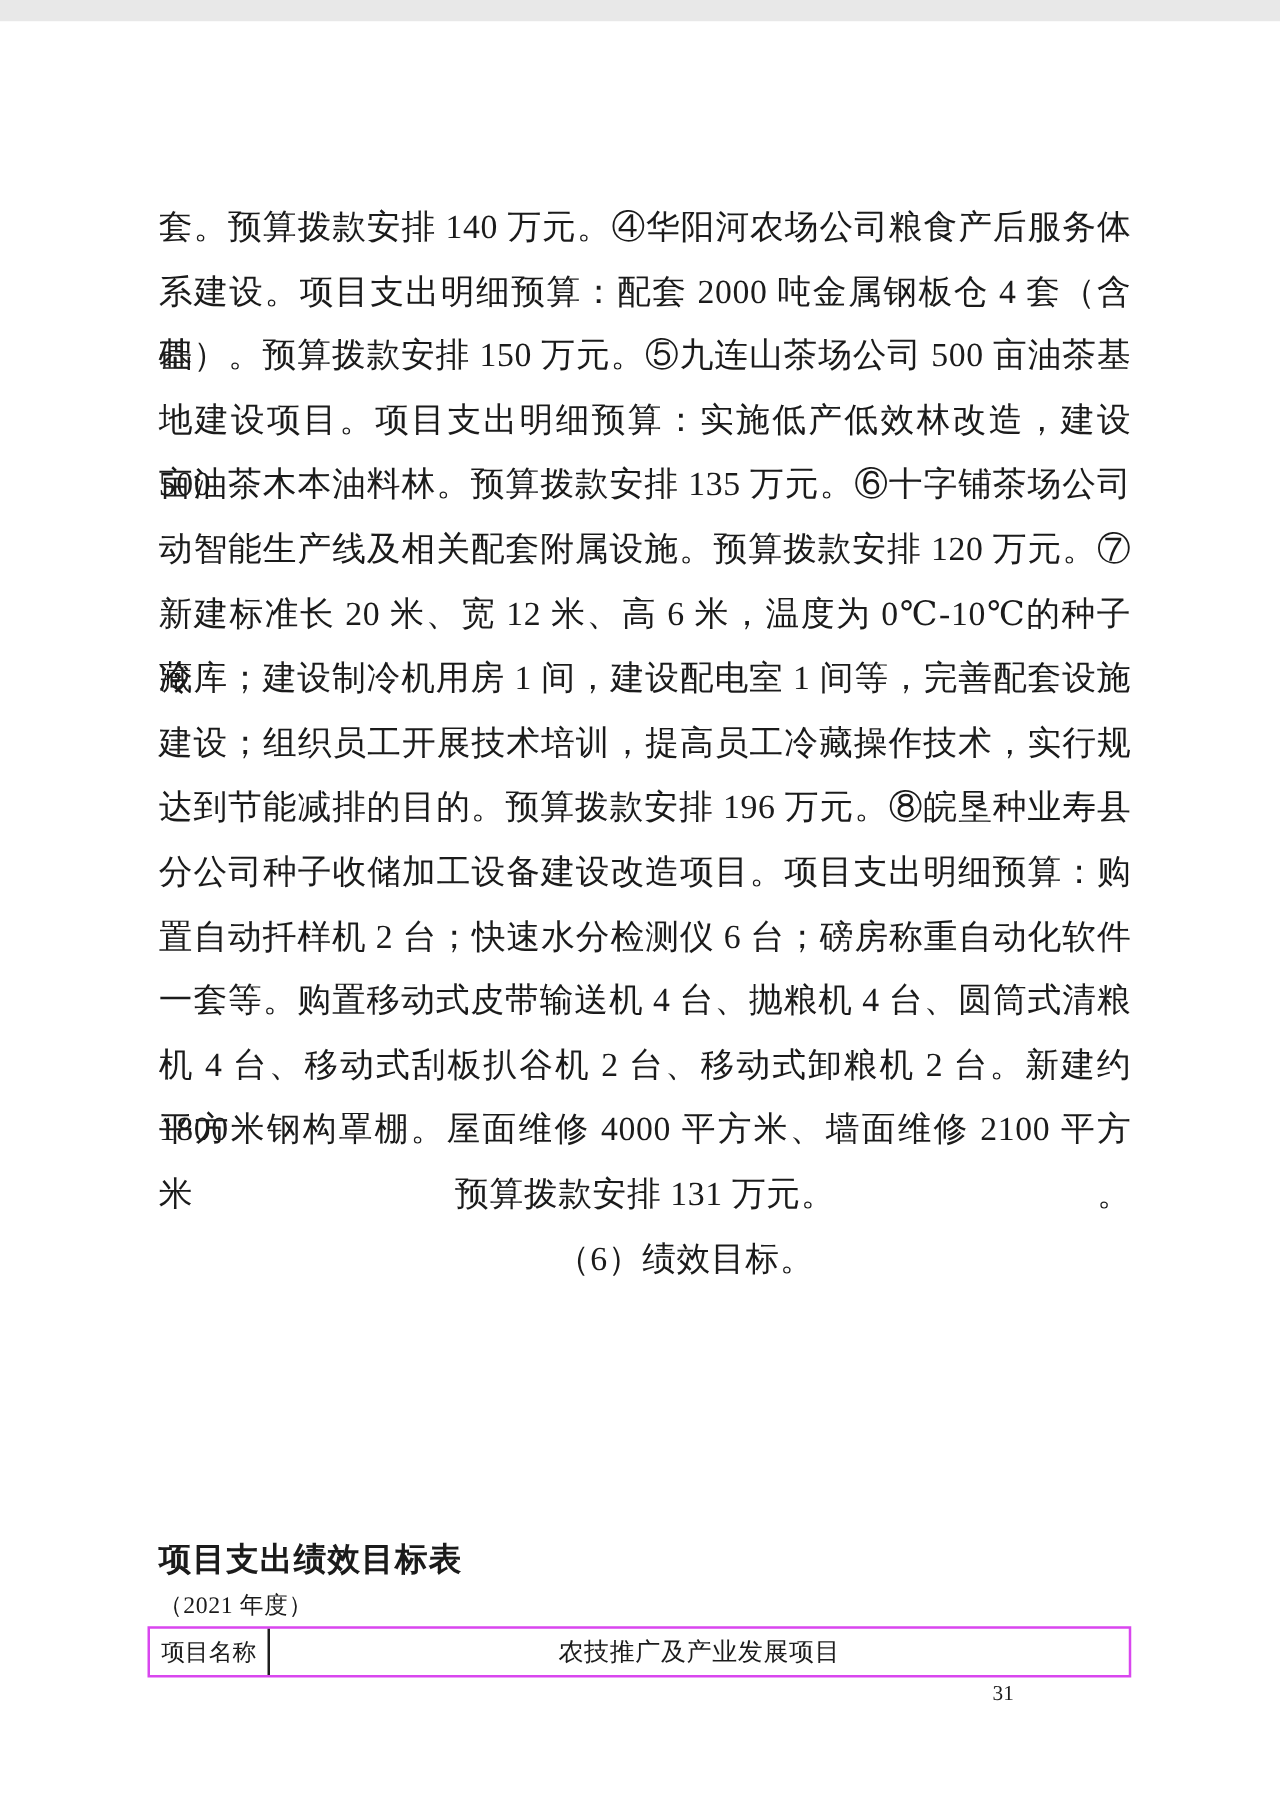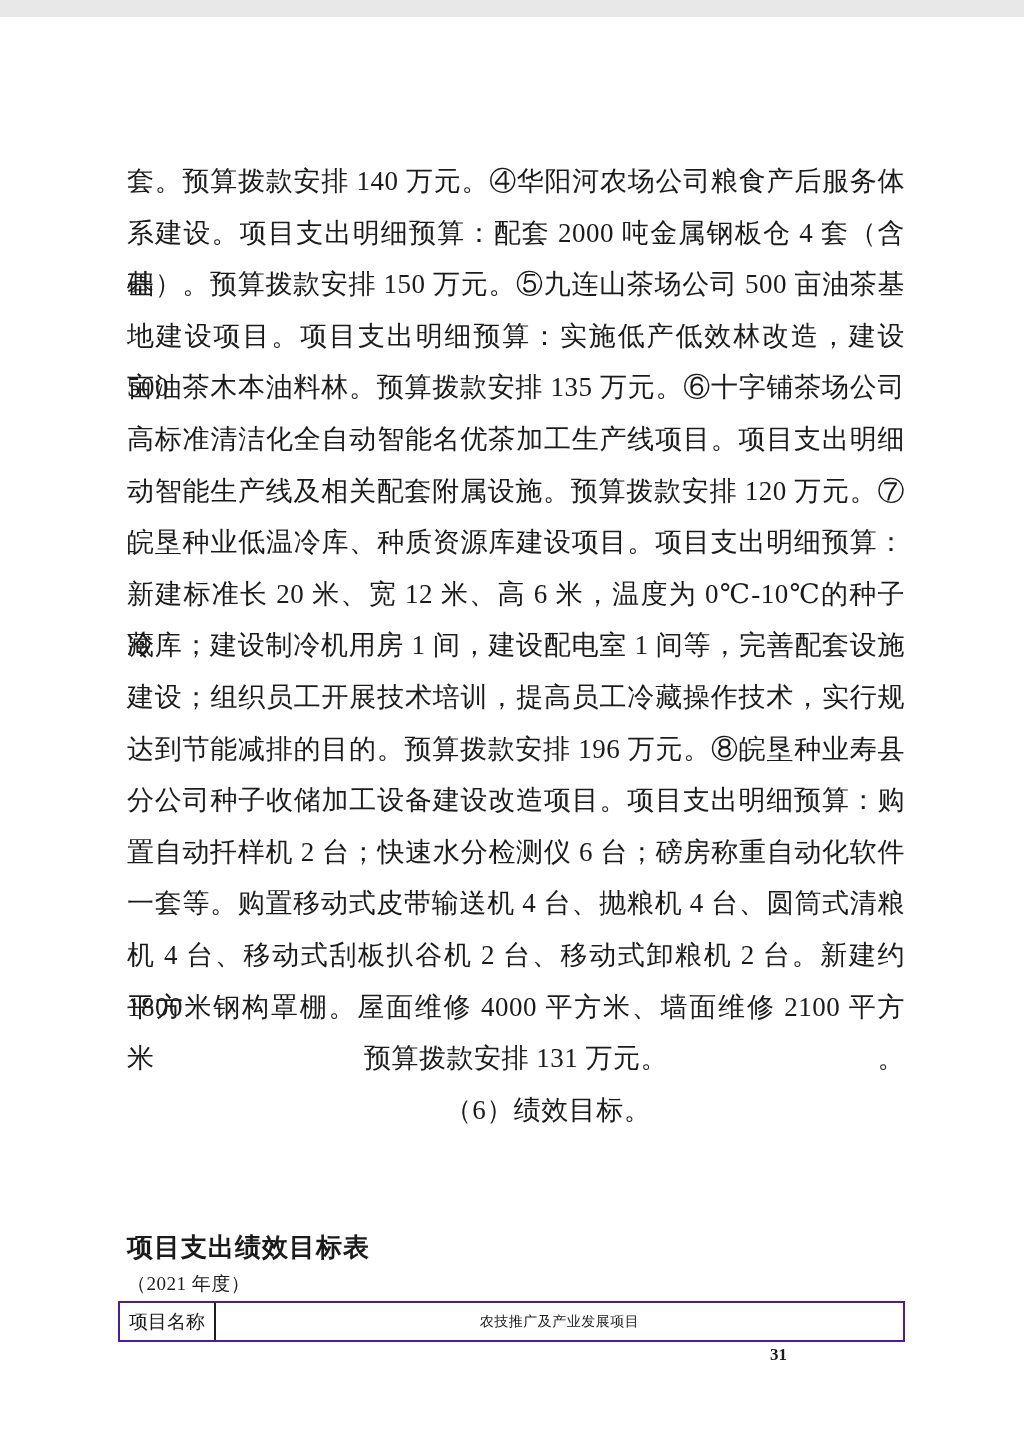--- a/index.html
+++ b/index.html
@@ -59,64 +59,62 @@
     width: 778px;
     font-size: 19px;
     letter-spacing: 0.5px;
   }
   .goal-table {
     position: absolute;
     left: 118px;
     top: 1284px;
     width: 787px;
     height: 41px;
-    border: 2px solid #4c1d95;
+    border: 2px solid #d946ef;
     box-sizing: border-box;
     display: flex;
     align-items: stretch;
   }
   .goal-table .label-cell {
     width: 96px;
     border-right: 2px solid #1e1e1e;
     box-sizing: border-box;
     display: flex;
     align-items: center;
     justify-content: center;
     font-size: 19px;
   }
   .goal-table .value-cell {
     flex: 1;
     display: flex;
     align-items: center;
     justify-content: center;
-    font-size: 14px;
+    font-size: 20px;
     letter-spacing: 0.5px;
   }
   .page-number {
     position: absolute;
-    left: 770px;
+    left: 794px;
     top: 1328px;
     font-size: 17px;
-    font-weight: bold;
+    font-weight: normal;
   }
 </style>
 </head>
 <body>
 
 <div class="page">
 
   <div class="body-text">
     <div class="doc-line just">套。预算拨款安排 140 万元。④华阳河农场公司粮食产后服务体</div>
     <div class="doc-line just">系建设。项目支出明细预算：配套 2000 吨金属钢板仓 4 套（含基</div>
     <div class="doc-line just">础）。预算拨款安排 150 万元。⑤九连山茶场公司 500 亩油茶基</div>
     <div class="doc-line just">地建设项目。项目支出明细预算：实施低产低效林改造，建设 500</div>
     <div class="doc-line just">亩油茶木本油料林。预算拨款安排 135 万元。⑥十字铺茶场公司</div>
-    <div class="doc-line just">高标准清洁化全自动智能名优茶加工生产线项目。项目支出明细</div>
     <div class="doc-line just">动智能生产线及相关配套附属设施。预算拨款安排 120 万元。⑦</div>
-    <div class="doc-line just">皖垦种业低温冷库、种质资源库建设项目。项目支出明细预算：</div>
     <div class="doc-line just">新建标准长 20 米、宽 12 米、高 6 米，温度为 0℃-10℃的种子冷</div>
     <div class="doc-line just">藏库；建设制冷机用房 1 间，建设配电室 1 间等，完善配套设施</div>
     <div class="doc-line just">建设；组织员工开展技术培训，提高员工冷藏操作技术，实行规</div>
     <div class="doc-line just">达到节能减排的目的。预算拨款安排 196 万元。⑧皖垦种业寿县</div>
     <div class="doc-line just">分公司种子收储加工设备建设改造项目。项目支出明细预算：购</div>
     <div class="doc-line just">置自动扦样机 2 台；快速水分检测仪 6 台；磅房称重自动化软件</div>
     <div class="doc-line just">一套等。购置移动式皮带输送机 4 台、抛粮机 4 台、圆筒式清粮</div>
     <div class="doc-line just">机 4 台、移动式刮板扒谷机 2 台、移动式卸粮机 2 台。新建约 1800</div>
     <div class="doc-line just">平方米钢构罩棚。屋面维修 4000 平方米、墙面维修 2100 平方米。</div>
     <div class="doc-line plain">预算拨款安排 131 万元。</div>

